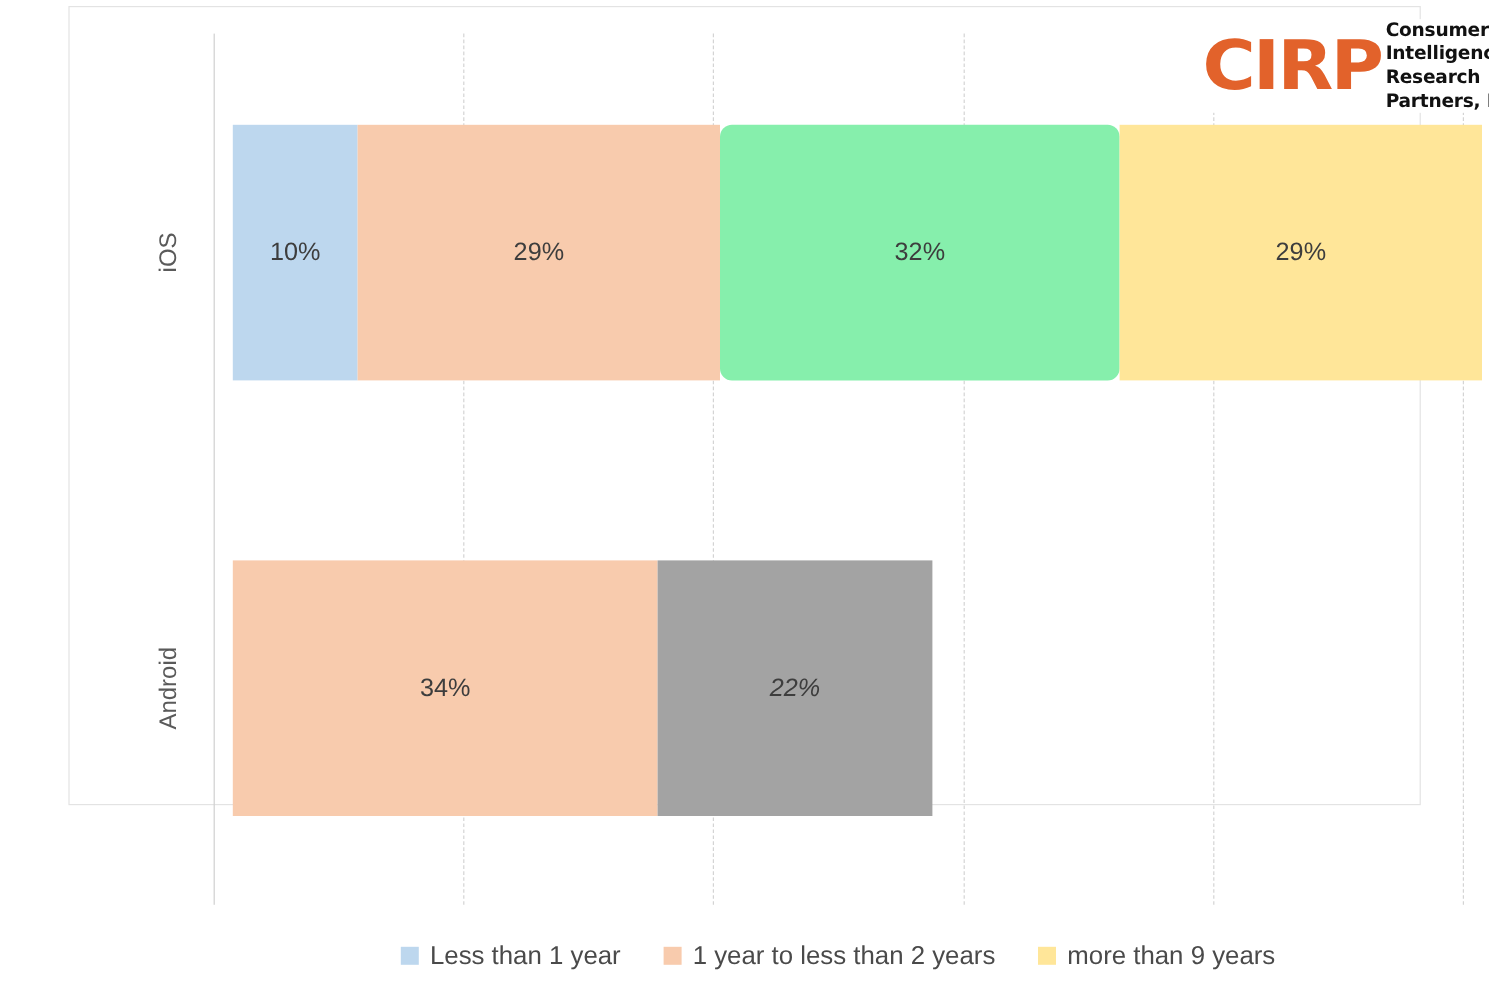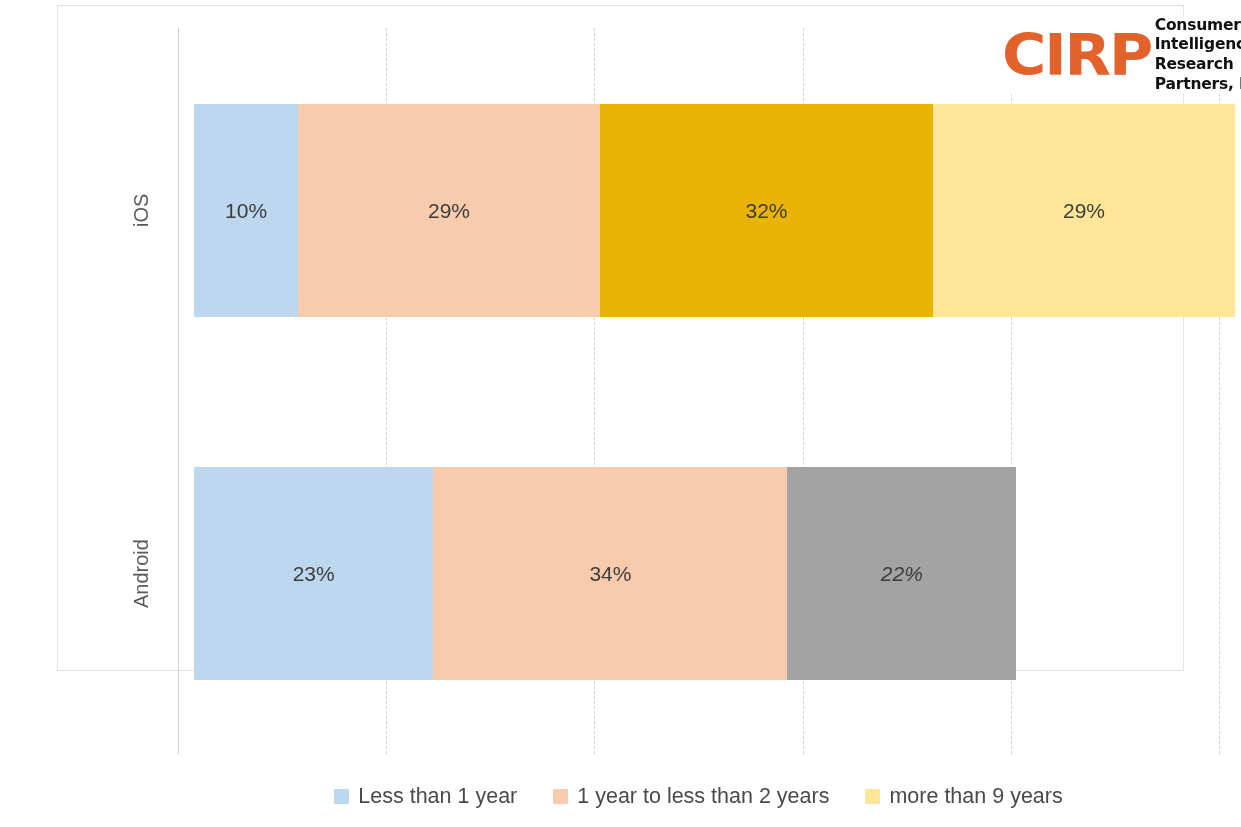--- a/index.html
+++ b/index.html
@@ -166,25 +166,24 @@
         <div class="gridline" style="left: 208.2px;"></div>
         <div class="gridline" style="left: 416.4px;"></div>
         <div class="gridline" style="left: 624.6px;"></div>
         <div class="gridline" style="left: 832.8px;"></div>
         <div class="gridline" style="left: 1041px;"></div>
       </div>
 
     <div class="bar-row" id="row-ios">
         <div class="seg" style="width: 104.1px; background: rgb(189, 215, 238);">10%</div>
         <div class="seg" style="width: 301.89px; background: rgb(248, 203, 173);">29%</div>
-        <div class="seg" style="width: 333.12px; background: #eab308;">32%</div>
+        <div class="seg" style="width: 333.12px; background: #86efac; border-radius: 10px;">32%</div>
         <div class="seg" style="width: 301.89px; background: rgb(255, 230, 153);">29%</div>
       </div>
     <div class="bar-row" id="row-android">
-        <div class="seg" style="width: 239.43px; background: rgb(189, 215, 238);">23%</div>
         <div class="seg" style="width: 353.94px; background: rgb(248, 203, 173);">34%</div>
         <div class="seg" style="width: 229.02px; background: #a3a3a3; font-style: italic;">22%</div>
       </div>
   </div>
 
   <div class="cat-label" id="cat-ios">iOS</div>
   <div class="cat-label" id="cat-android">Android</div>
 
   <div id="legend">
       <div class="legend-item">

